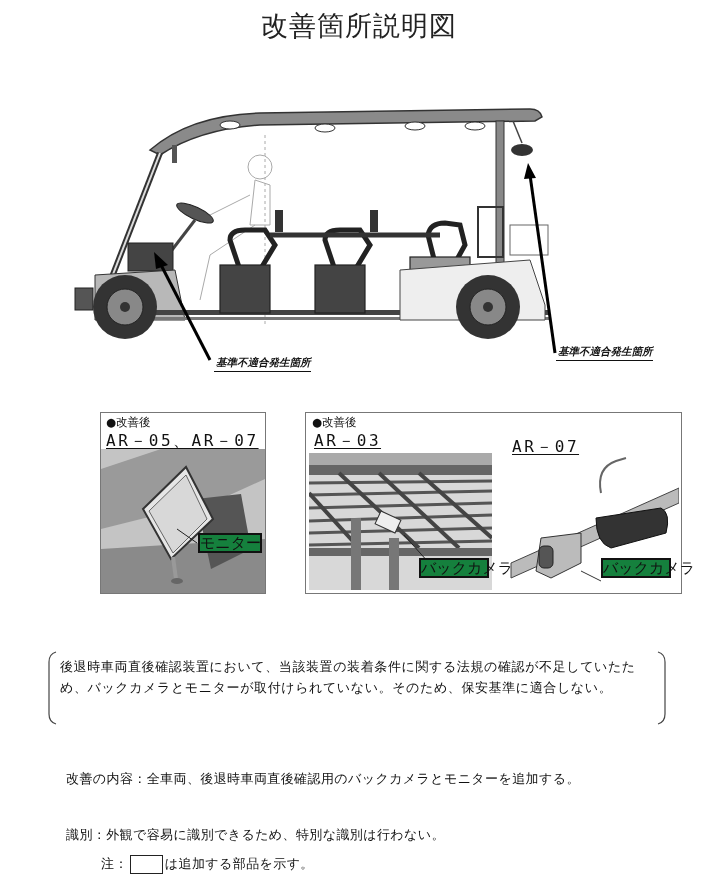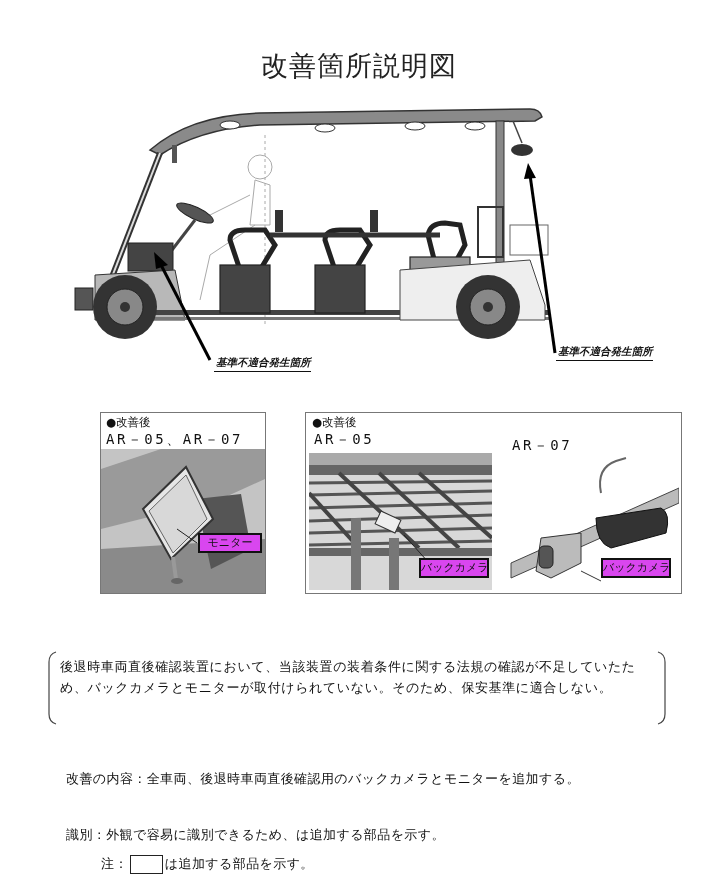--- a/index.html
+++ b/index.html
@@ -1,29 +1,29 @@
 <!DOCTYPE html>
 <html><head>
 <meta charset="utf-8">
 <style>
   html, body { margin:0; padding:0; background:#ffffff; }
   body { width:718px; height:885px; position:relative; overflow:hidden;
          font-family:"DejaVu Sans", sans-serif; color:#111; }
   .abs { position:absolute; }
   .title { left:0; top:8px; width:718px; text-align:center; font-family:"DejaVu Serif", serif;
-           font-size:27px; letter-spacing:1px; color:#222;margin-top:40px; }
+           font-size:27px; letter-spacing:1px; color:#222; }
   .diagram { left:60px; top:95px; width:640px; height:290px; }
   .callout { font-size:10.5px; font-weight:bold; color:#111; border-bottom:1.5px solid #111;
              padding:0 0 1px 2px; white-space:nowrap;font-style:italic; }
   .panel { border:1px solid #777; background:#fff; }
   .panel-head { font-size:11.5px; line-height:14px; }
-  .model { font-family:"DejaVu Sans Mono", monospace; font-size:14px; letter-spacing:2.5px;
-           text-underline-offset:2px; }
+  .model { font-family:"DejaVu Sans Mono", monospace; font-size:16px; letter-spacing:2.5px;
+           text-decoration:underline; text-underline-offset:2px; }
   .photo { background:#bdbdbd; overflow:hidden; }
-  .tag { background:#d946ef; border:2px solid #111; font-size:11px; text-align:center;
+  .tag { background:#15803d; border:2px solid #111; font-size:15px; text-align:left;
          line-height:16px; white-space:nowrap; }
   .bracket-box { left:48px; top:650px; width:618px; height:76px; }
   .bracket-text { left:60px; top:657px; width:600px; font-size:13px; line-height:20.5px;
                   letter-spacing:0.6px; }
   .line { font-size:13px; letter-spacing:0.4px; white-space:nowrap;margin-left:11px; }
   .note-box { display:inline-block; width:31px; height:17px; border:1px solid #222;
               vertical-align:middle; margin:0 2px; }
 </style>
 </head>
 <body>
@@ -113,21 +113,21 @@
       <line x1="72" y1="108" x2="75" y2="130" stroke="#999" stroke-width="4"></line>
       <ellipse cx="76" cy="132" rx="6" ry="3" fill="#666"></ellipse>
       <line x1="96" y1="94" x2="76" y2="80" stroke="#222" stroke-width="1"></line>
     </svg>
   </div>
   <div class="abs tag" style="left:97px; top:120px; width:60px;">モニター</div>
 </div>
 
 <div class="abs panel" style="left:305px; top:412px; width:375px; height:180px;">
   <div class="abs panel-head" style="left:6px; top:2px;">●改善後</div>
-  <div class="abs model" style="left:8px; top:18px;">AR－05</div>
+  <div class="abs model" style="left:8px; top:18px;">AR－03</div>
   <div class="abs model" style="left:206px; top:24px;text-align:center;">AR－07</div>
   <div class="abs photo" style="left:3px; top:40px; width:183px; height:137px;">
     <svg width="183" height="137" xmlns="http://www.w3.org/2000/svg">
       <rect width="183" height="137" fill="#d8d8d8"></rect>
       <rect x="0" y="0" width="183" height="12" fill="#aaa"></rect>
       <rect x="0" y="12" width="183" height="10" fill="#666"></rect>
       <g stroke="#555" stroke-width="3">
         <line x1="0" y1="30" x2="183" y2="28"></line>
           <line x1="0" y1="42" x2="183" y2="38"></line>
         <line x1="0" y1="55" x2="183" y2="50"></line>
@@ -168,18 +168,18 @@
     <path d="M610 2 Q 617 4 617 12 L 617 64 Q 617 72 610 74" fill="none" stroke="#444" stroke-width="1.2"></path>
   </svg>
 </div>
 <div class="abs bracket-text">後退時車両直後確認装置において、当該装置の装着条件に関する法規の確認が不足していたため、バックカメラとモニターが取付けられていない。そのため、保安基準に適合しない。</div>
 
 <div class="abs line" style="left:55px; top:770px;">
   <span>改善の内容</span><span>：</span><span>全車両、後退時車両直後確認用のバックカメラとモニターを追加する。</span>
 </div>
 
 <div class="abs line" style="left:55px; top:826px;">
-  <span>識別</span><span>：</span><span>外観で容易に識別できるため、は追加する部品を示す。</span>
+  <span>識別</span><span>：</span><span>外観で容易に識別できるため、特別な識別は行わない。</span>
 </div>
 
 <div class="abs line" style="left:90px; top:855px;">
   <span>注</span><span>：</span><span class="note-box"></span><span>は追加する部品を示す。</span>
 </div>
 
 </body></html>

